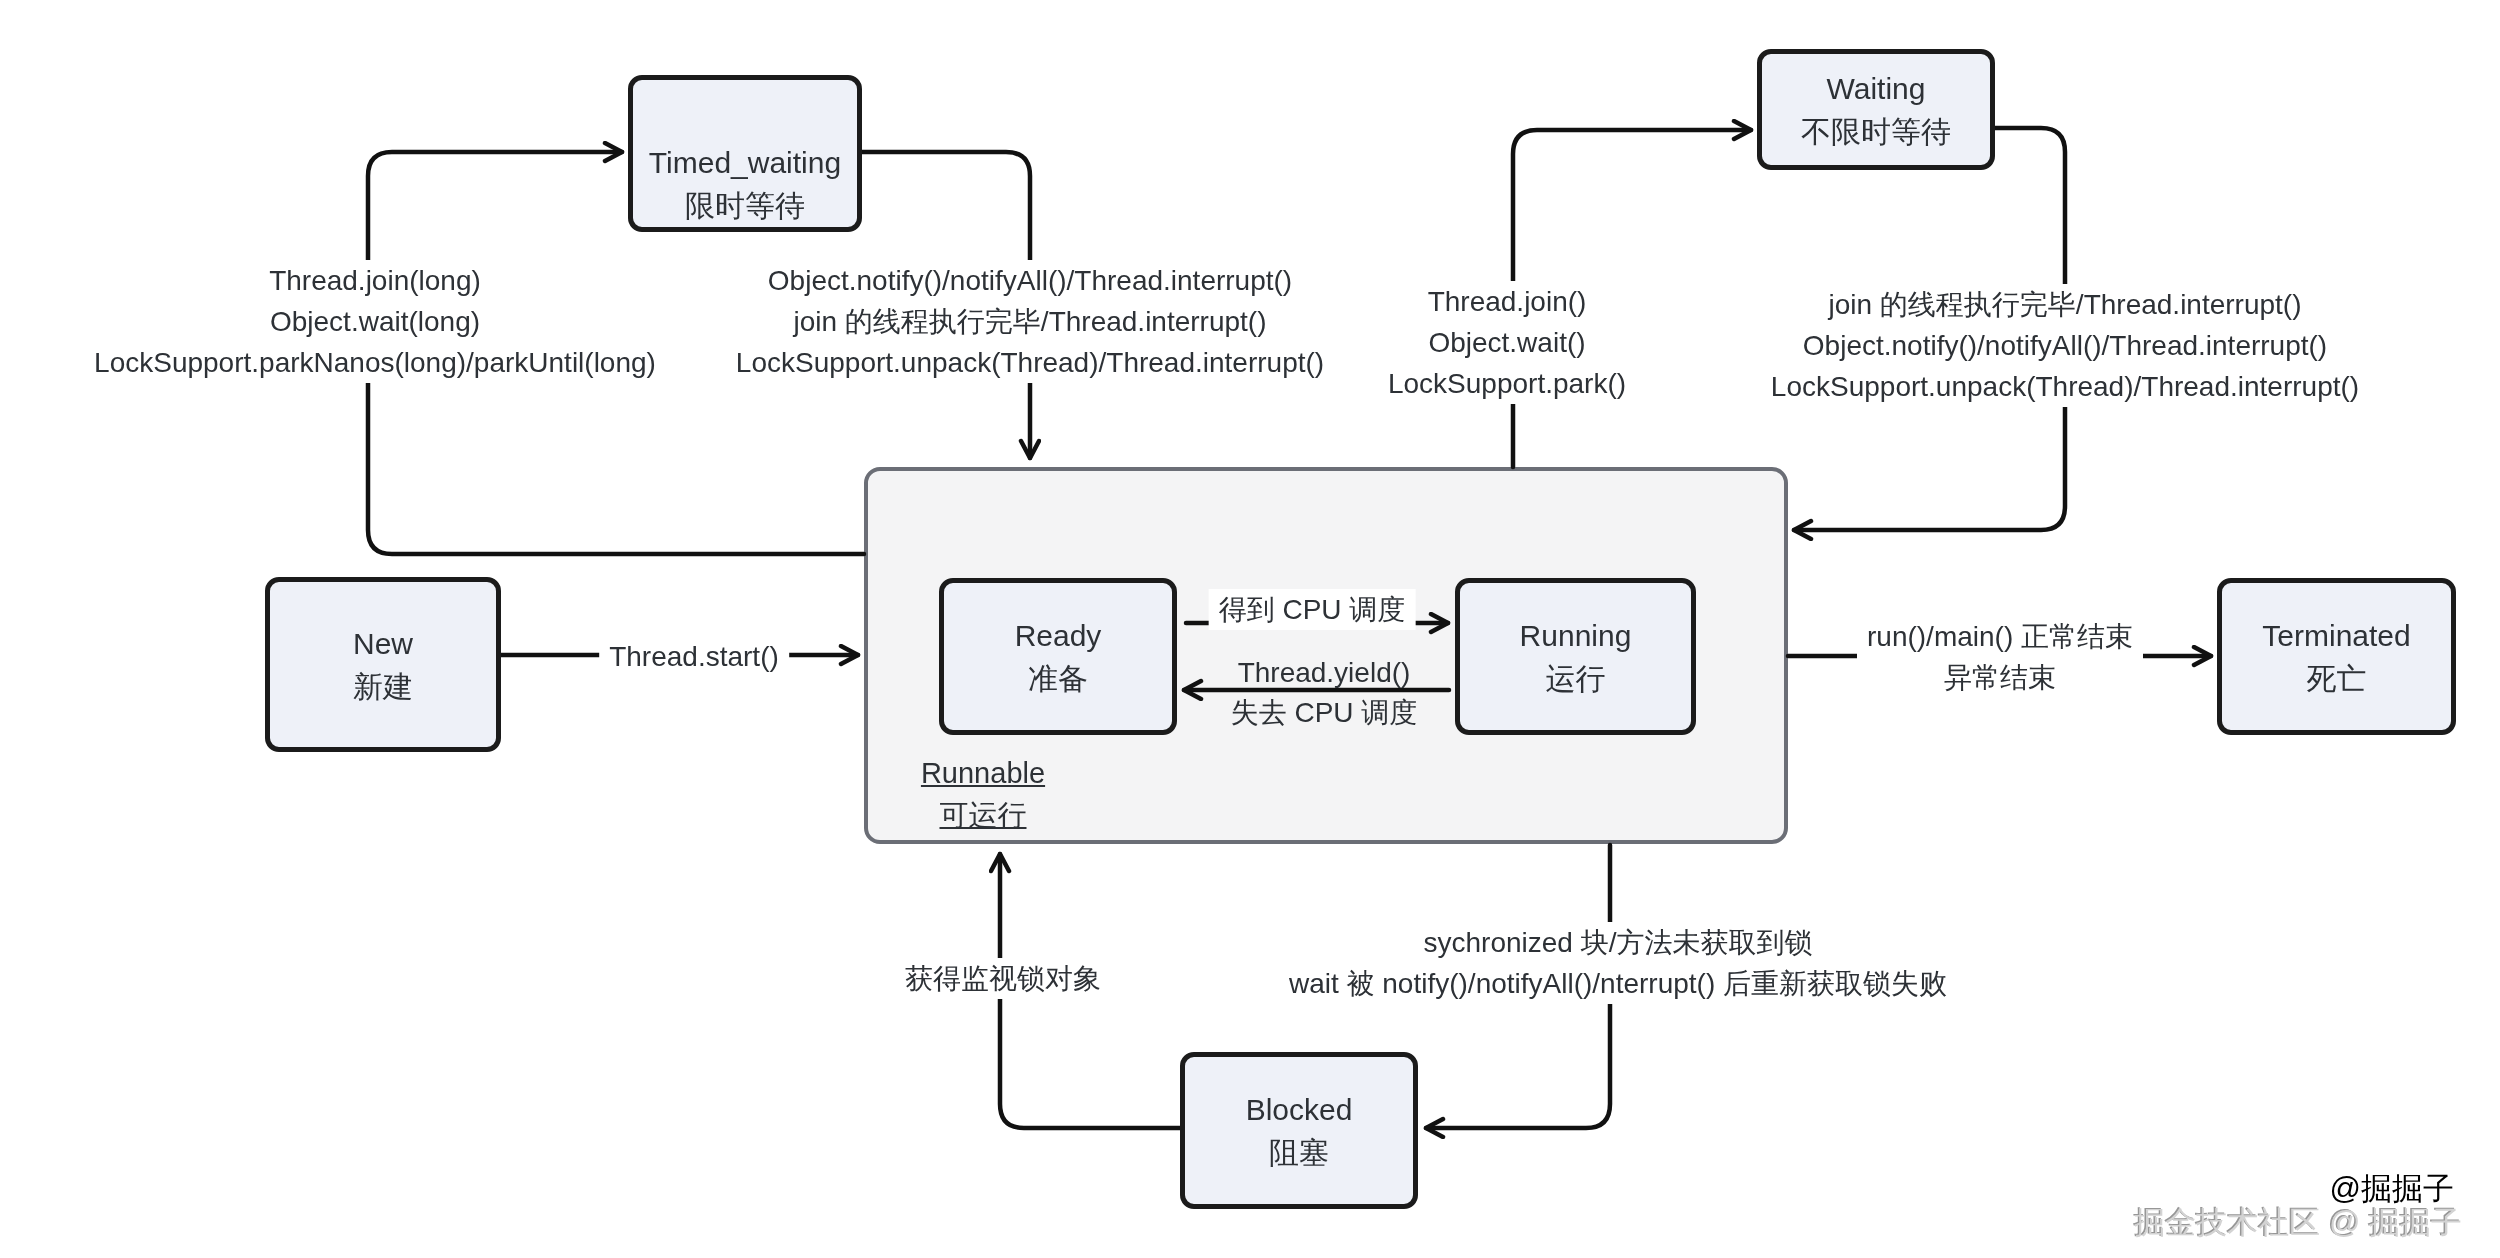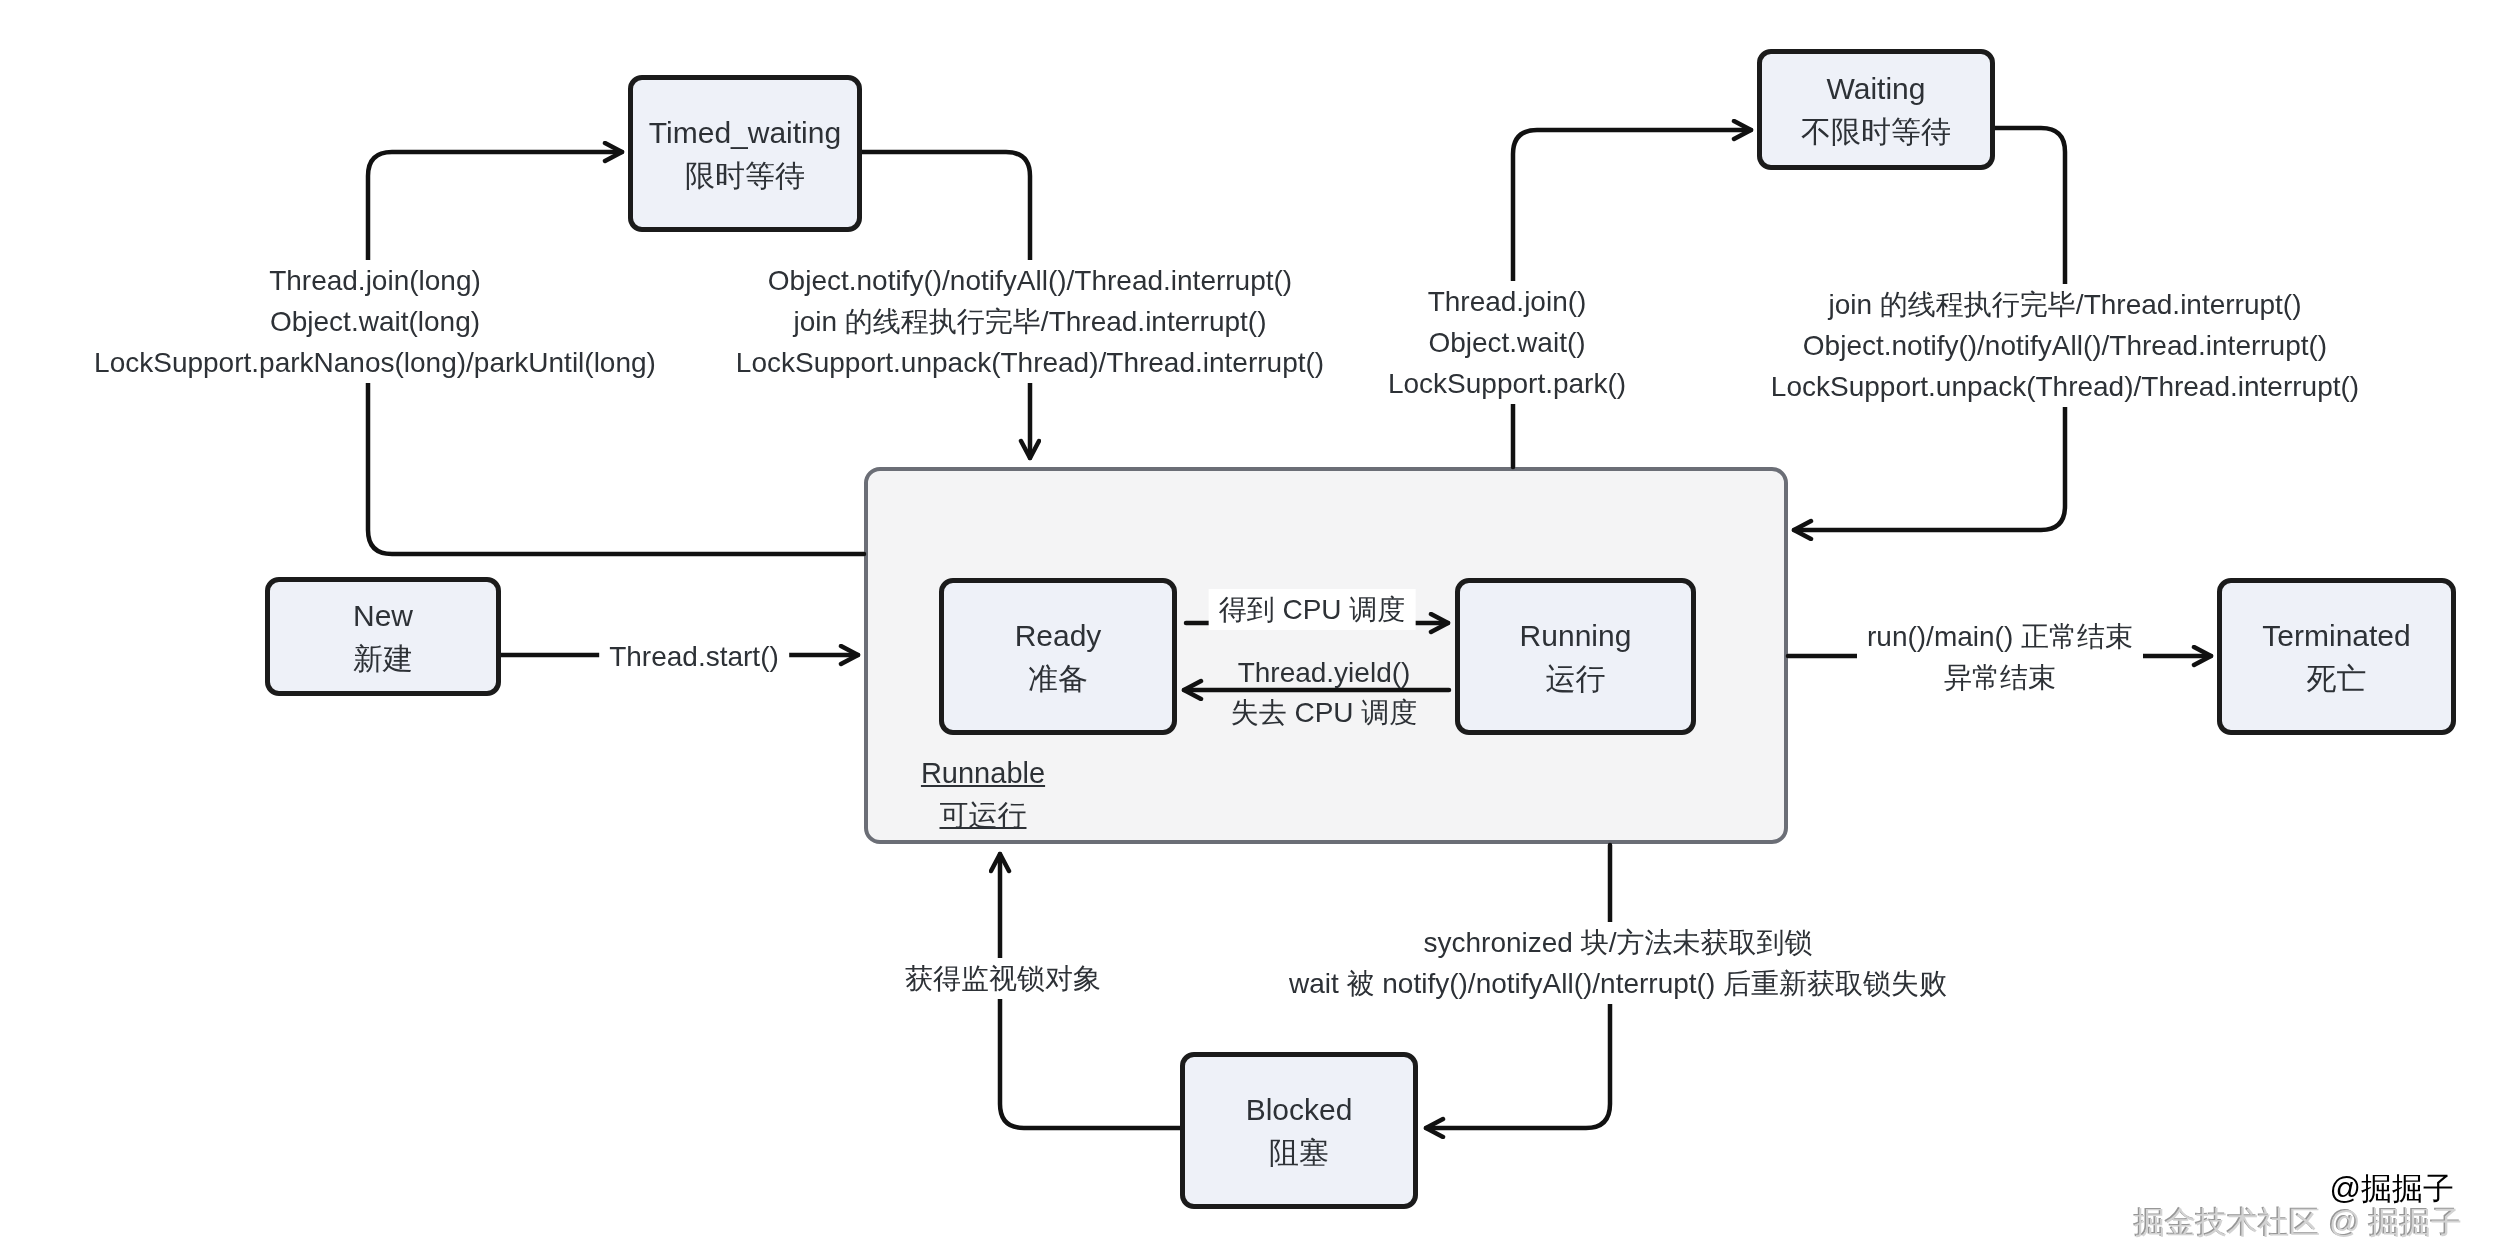--- a/index.html
+++ b/index.html
@@ -64,31 +64,31 @@
       <path d="M 1180 1128 H 1024 Q 1000 1128 1000 1104 V 854" marker-end="url(#arrow)"></path>
     </g>
   </svg>
 
   <div class="container-node" style="left:864px;top:467px;width:924px;height:377px;"></div>
   <div class="container-label" style="left:897px;top:752px;width:172px;">
     <div>Runnable</div>
     <div>可运行</div>
   </div>
 
-  <div class="node" style="left:628px;top:75px;width:234px;height:157px;">
+  <div class="node" style="left:628px;top:75px;width:234px;height:157px;justify-content:flex-end;">
     <div>Timed_waiting</div>
     <div>限时等待</div>
   </div>
 
   <div class="node" style="left:1757px;top:49px;width:238px;height:121px;">
     <div>Waiting</div>
     <div>不限时等待</div>
   </div>
 
-  <div class="node" style="left:265px;top:577px;width:236px;height:119px;text-align:center;">
+  <div class="node" style="left:265px;top:577px;width:236px;height:175px;text-align:center;">
     <div>New</div>
     <div>新建</div>
   </div>
 
   <div class="node" style="left:2217px;top:578px;width:239px;height:157px;">
     <div>Terminated</div>
     <div>死亡</div>
   </div>
 
   <div class="node" style="left:939px;top:578px;width:238px;height:157px;">

